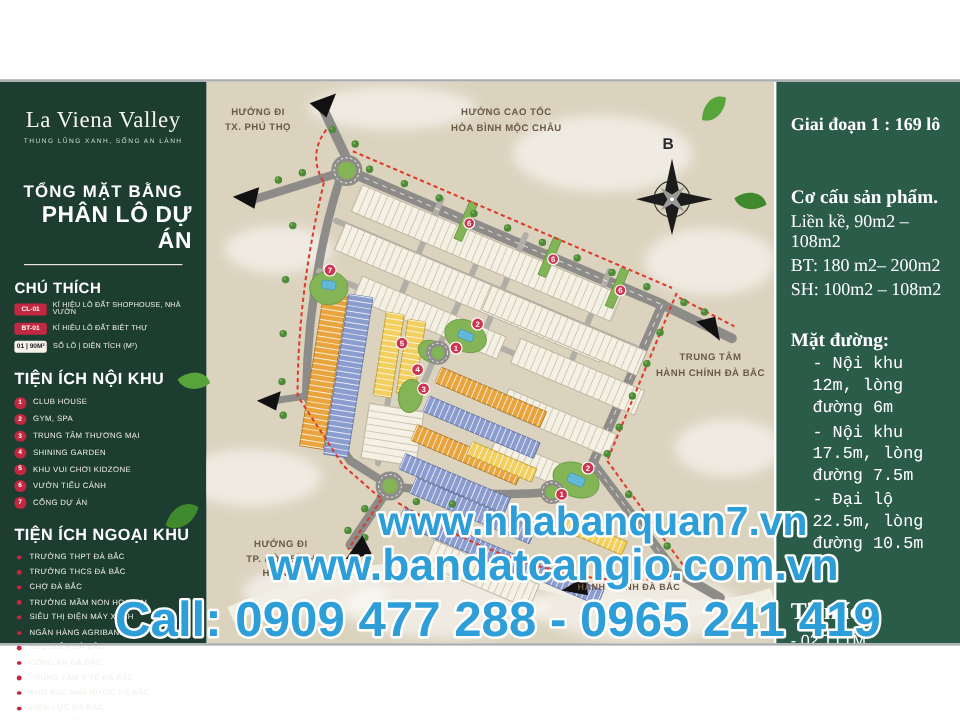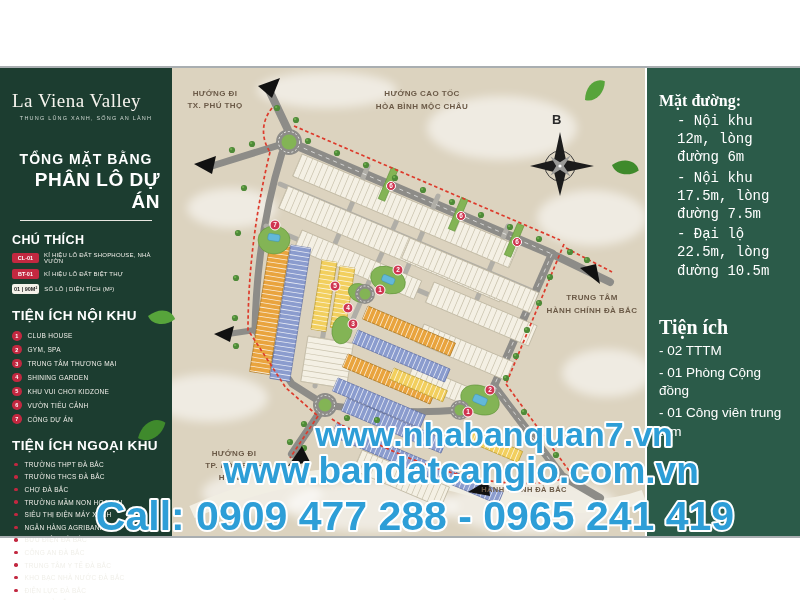--- a/index.html
+++ b/index.html
@@ -2,21 +2,21 @@
 <html><head>
 <meta charset="utf-8">
 <style>
   html,body{margin:0;padding:0;background:#fff;width:800px;height:600px;overflow:hidden;
     font-family:"Liberation Sans",sans-serif;}
   #stage{position:relative;width:800px;height:600px;background:#fff;}
   .frame-line{position:absolute;left:0;width:800px;height:2px;background:#a9aeb1;z-index:5;}
   
   .left-panel{position:absolute;left:0;top:68px;width:172px;height:468px;background:#1C3D30;
     color:#fff;z-index:4;box-sizing:border-box;padding:0 12px;}
-  .logo-name{font-family:"Liberation Serif",serif;font-size:19px;text-align:left;margin-top:22px;
+  .logo-name{font-family:"Liberation Serif",serif;font-size:19px;text-align:center;margin-top:22px;
     letter-spacing:.5px;color:#f6f4ee;}
   .logo-tag{font-size:5.5px;text-align:center;letter-spacing:1.2px;margin-top:3px;color:#cfd8d2;}
   .mp-t1{font-size:14px;font-weight:bold;text-align:center;letter-spacing:1px;margin-top:30px;}
   .mp-t2{font-size:19px;font-weight:bold;text-align:right;letter-spacing:.5px;margin-top:2px;}
   .mp-rule{width:132px;height:1px;background:#e8e8e2;margin:7px auto 0 auto;}
   .lg-heading{font-size:12.5px;font-weight:bold;letter-spacing:.4px;margin-top:12px;}
   .lg-row{display:flex;align-items:center;margin-top:5px;}
   .lg-badge{min-width:27px;height:10px;border-radius:2px;font-size:5.5px;font-weight:bold;
     display:flex;align-items:center;justify-content:center;padding:0 2px;box-sizing:border-box;}
   .lg-badge.red{background:#C22840;color:#fff;}
@@ -500,20 +500,30 @@
       <text class="map-label" x="420" y="245">HÀNH CHÍNH ĐÀ BẮC</text>
       <text class="map-label" x="62" y="388">HƯỚNG ĐI</text>
       <text class="map-label" x="62" y="400">TP. HÒA BÌNH</text>
       <text class="map-label" x="62" y="412">HÀ NỘI</text>
       <text class="map-label" x="352" y="424" style="font-size:7.5px">HÀNH CHÍNH ĐÀ BẮC</text>
     </g>
   </svg>
   </div>
 
   <aside class="right-panel rp-serif">
+    <div class="rp-phase">Giai đoạn 1 : 169 lô</div>
+    <div class="rp-b1">
+      <div class="rp-h">Cơ cấu sản phẩm.</div>
+      <div>
+
+      <div class="rp-line">Liền kề, 90m2 – 108m2</div>
+          <div class="rp-line">BT: 180 m2– 200m2</div>
+          <div class="rp-line">SH: 100m2 – 108m2</div>
+        </div>
+    </div>
     <div class="rp-b2">
       <div class="rp-h">Mặt đường:</div>
       <div>
 
       <div class="rp-line">- Nội khu 12m, lòng đường 6m</div>
           <div class="rp-line">- Nội khu 17.5m, lòng đường 7.5m</div>
           <div class="rp-line">- Đại lộ 22.5m, lòng đường 10.5m</div>
         </div>
     </div>
     <div class="rp-b3">

